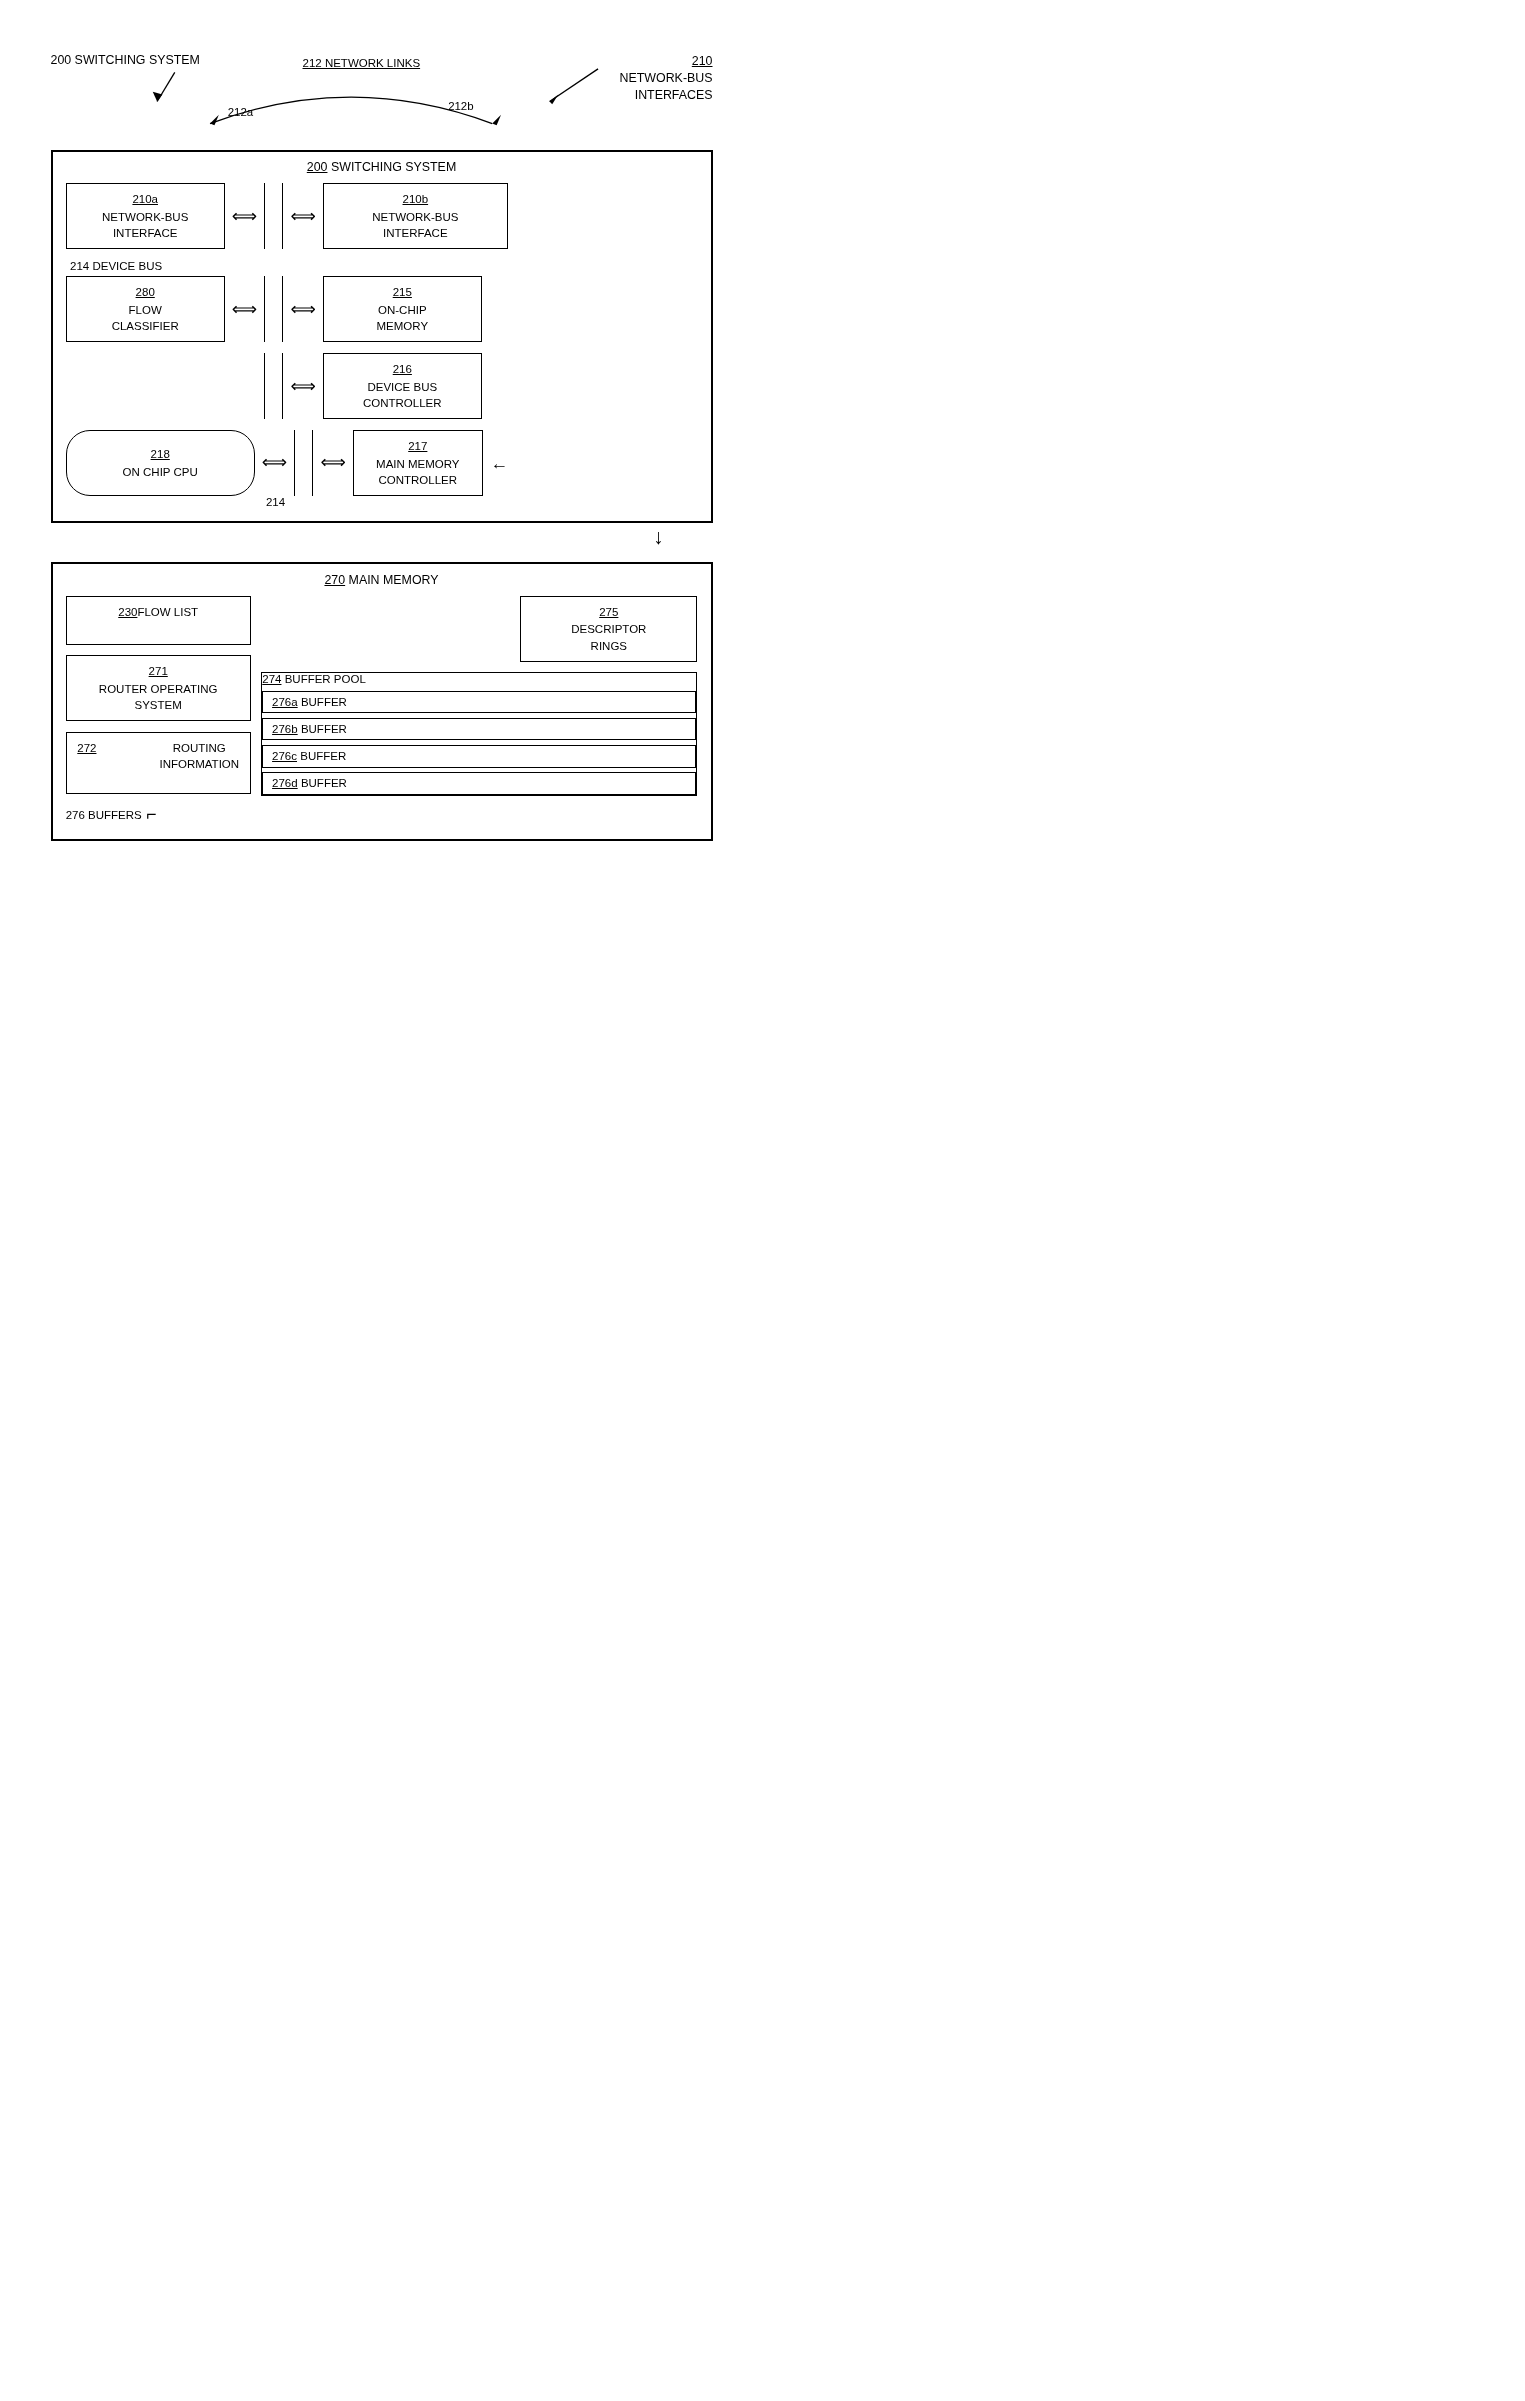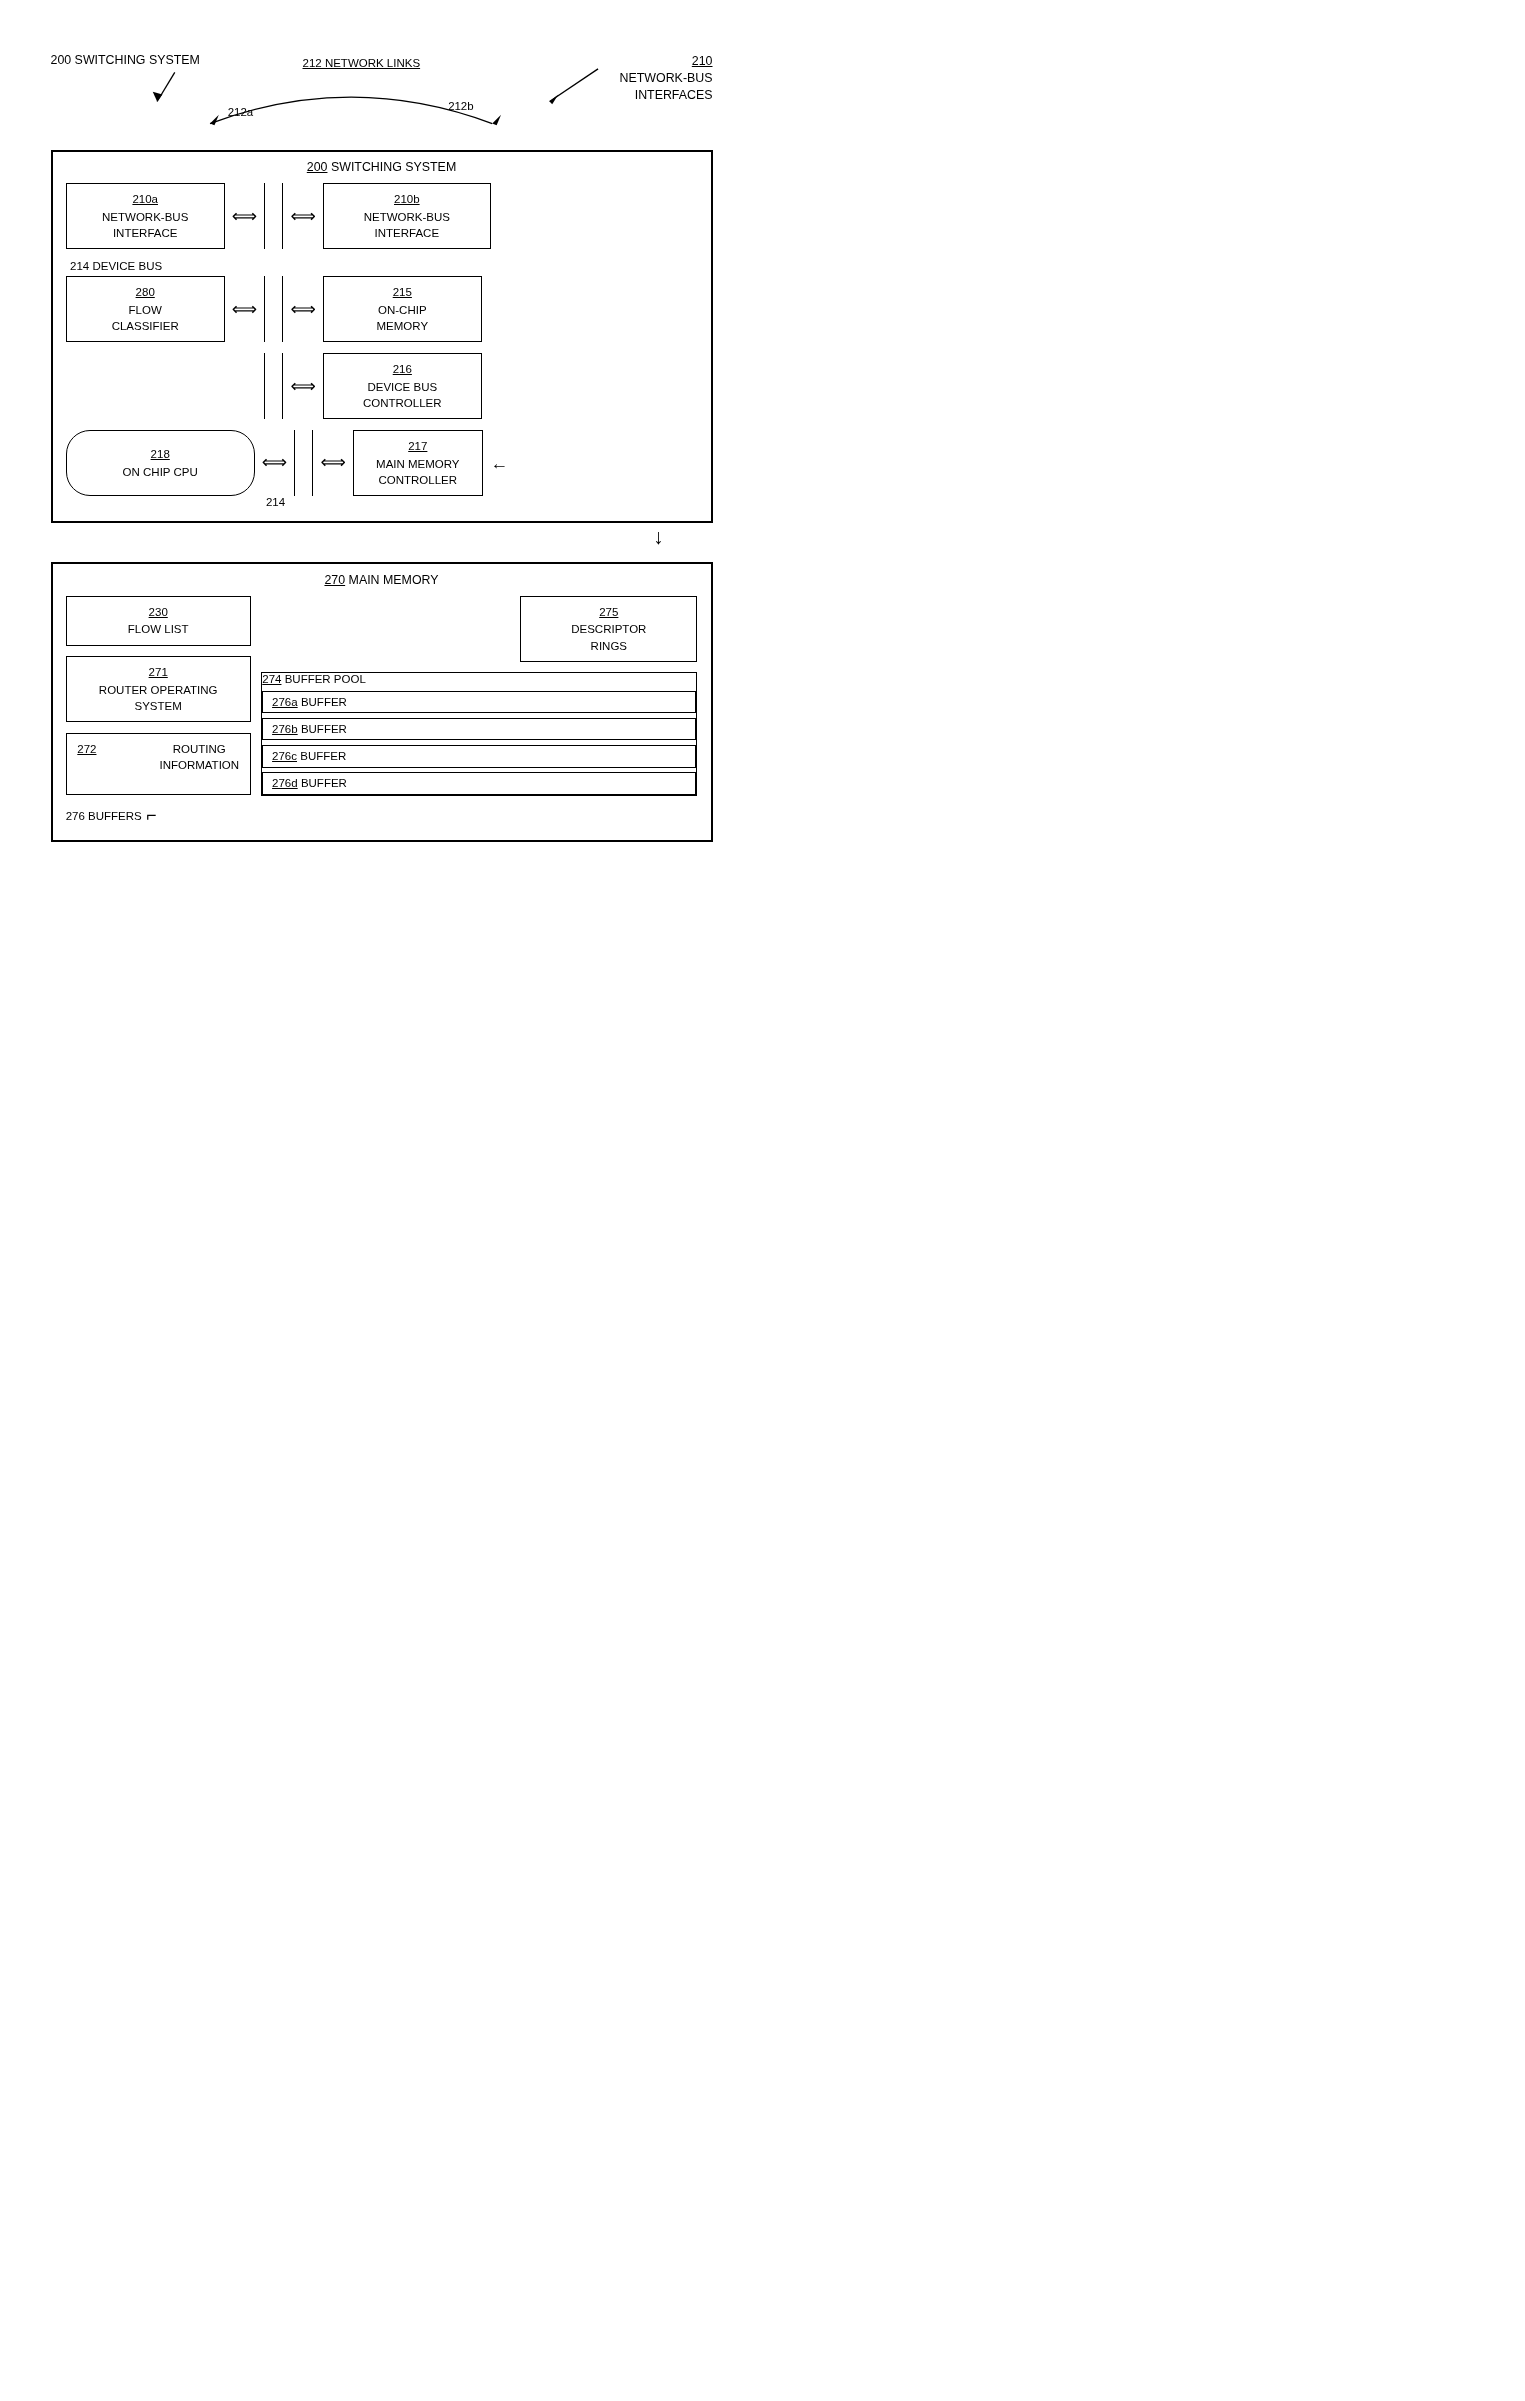--- a/index.html
+++ b/index.html
@@ -159,21 +159,21 @@
       </div>
 
       <div style="display:flex; align-items:center; padding:0 7px; font-size:17.7px;">⟺</div>
 
       <div style="display:flex; justify-content:center; flex:0 0 19.4px;">
         <div class="vbus" style="height:100%;"></div>
       </div>
 
       <div style="display:flex; align-items:center; padding:0 7px; font-size:17.7px;">⟺</div>
 
-      <div class="box" style="width:168px; min-height:62px; display:flex; flex-direction:column; justify-content:center;">
+      <div class="box" style="width:185px; min-height:62px; display:flex; flex-direction:column; justify-content:center;">
         <span class="num">210b</span>
         <span>NETWORK-BUS<br>INTERFACE</span>
       </div>
     </div>
 
     <div style="font-size:11.5px; font-family:Arial,sans-serif; margin-bottom:4.4px; margin-left:4.4px;">
       <span>214 DEVICE BUS</span>
     </div>
 
     <div style="display:flex; align-items:stretch; margin-bottom:10.6px; position:relative;">
@@ -251,21 +251,21 @@
   <div class="mm-outer">
     <div class="mm-title">
       <u>270</u>
       <span> MAIN MEMORY</span>
     </div>
 
     <div class="mm-grid">
 
       <div class="mm-left">
 
-        <div class="box" style="min-height:49px; display:flex; flex-direction:column; justify-content:center;">
+        <div class="box" style="min-height:49px; display:flex; flex-direction:row; justify-content:center;">
           <span class="num">230</span>
           <span>FLOW LIST</span>
         </div>
 
         <div class="box" style="min-height:62px; display:flex; flex-direction:column; justify-content:center;">
           <span class="num">271</span>
           <span>ROUTER OPERATING<br>SYSTEM</span>
         </div>
 
         <div class="box" style="min-height:62px; display:flex; flex-direction:row; justify-content:space-between;">

